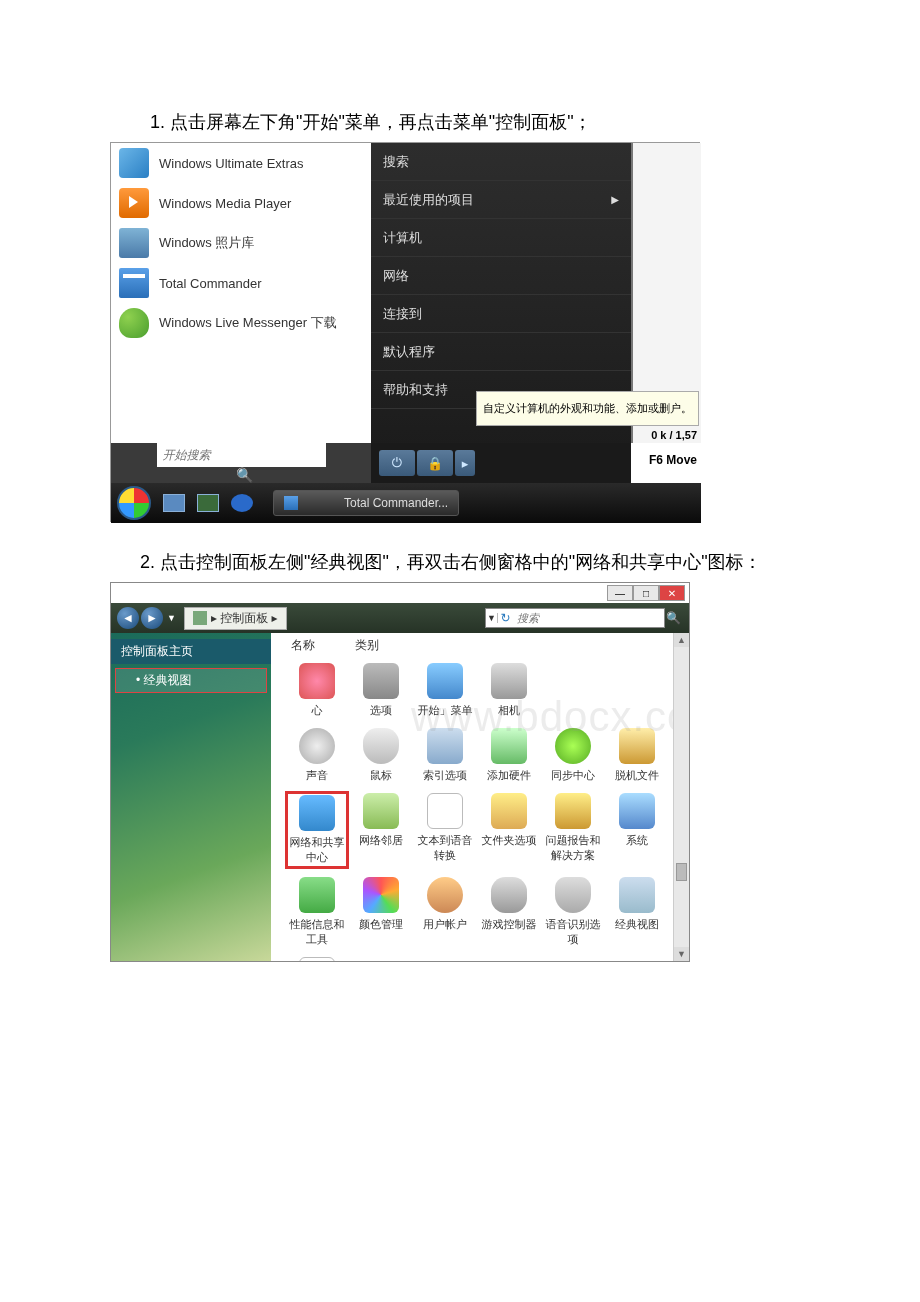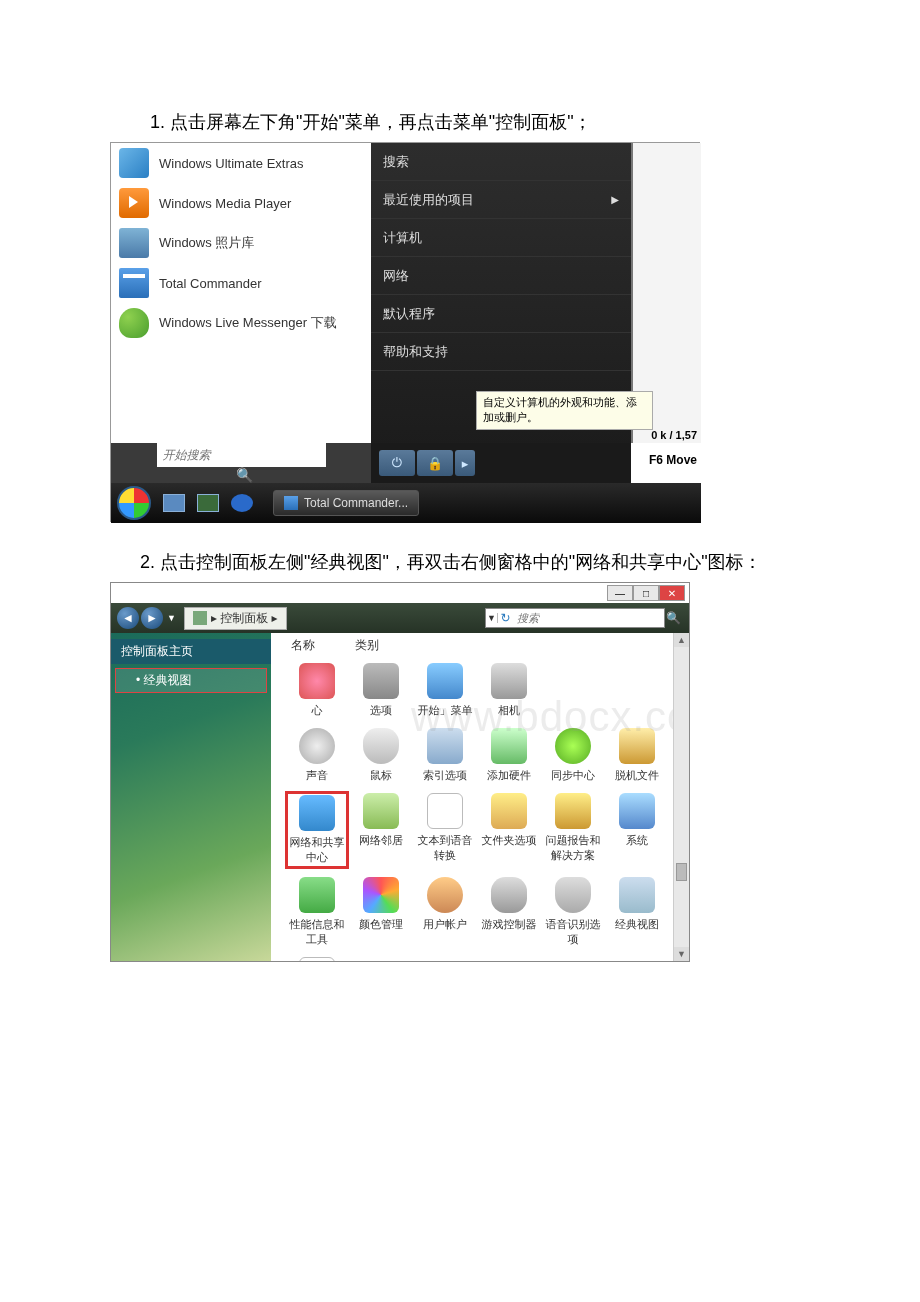--- a/index.html
+++ b/index.html
@@ -27,23 +27,23 @@
   .sm-right-item.highlight { background: linear-gradient(#6a6f75,#4e5257); border:1px solid #7a8088;}
   .sm-right-item .tri { position:absolute; right:12px; font-size:10px;}
   .sm-search-row { position:absolute; left:0; top:300px; width:260px; height:40px; background:#3a3a3a; display:flex; align-items:center; padding:0 8px;flex-direction:column;}
   .sm-search { flex:1; height:24px; background:#fff; border:none; font-size:12px; padding:0 6px; font-style:italic; color:#888;}
   .sm-search-ico { margin-left:6px; width:16px; height:16px; color:#888; font-size:14px;}
   .sm-power { position:absolute; left:260px; top:300px; width:260px; height:40px; background:#1a1a1a; display:flex; align-items:center; padding-left:8px; gap:2px;}
   .sm-pbtn { width:36px; height:26px; background: linear-gradient(#5a7a9a,#3a5a7a); border-radius:3px; display:flex; align-items:center; justify-content:center; color:#cfe8ff; font-size:13px;}
   .sm-taskbar { position:absolute; left:0; top:340px; width:590px; height:40px; background: linear-gradient(#2a2a2a,#0a0a0a); display:flex; align-items:center;}
   .sm-orb { width:34px; height:34px; margin-left:6px; border-radius:50%; background: conic-gradient(#e33 0 90deg,#3c3 90deg 180deg,#39f 180deg 270deg,#fd3 270deg 360deg); border:2px solid #2a5a8a;}
   .sm-tb-ico { width:22px; height:18px; margin-left:12px; background:#5a8ac0; border:1px solid #8ab0d8;}
-  .sm-tb-btn { margin-left:20px; height:26px; padding:0 10px; background: linear-gradient(#5a5a5a,#2a2a2a); color:#ddd; font-size:12px; display:flex; align-items:center; border-radius:3px; border:1px solid #555;}
+  .sm-tb-btn { margin-left:20px; height:26px; padding:0 10px; background: linear-gradient(#5a5a5a,#2a2a2a); color:#ddd; font-size:12px; display:flex; align-items:center; border-radius:3px; border:1px solid #555;gap:40px;}
   .sm-tb-btn .mini{ width:14px;height:14px;background:linear-gradient(#5aa0e8,#2a6fb8);margin-right:6px;}
-  .tooltip { position:absolute; left:365px; top:248px; width:177px; font-size:11px; background:#fdfde8; border:1px solid #aaa; padding:3px 6px; line-height:1.4; z-index:3;}
+  .tooltip { position:absolute; left:365px; top:248px; width:223px; font-size:11px; background:#fdfde8; border:1px solid #aaa; padding:9px 6px; line-height:1.4; z-index:3;}
   .right-strip { position:absolute; left:520px; top:0; width:70px; height:300px; background:#f4f4f4; border-left:2px solid #777;}
   .right-strip .stat { position:absolute; bottom:2px; right:4px; font-size:11px; font-weight:bold;}
   .right-cap { position:absolute; left:520px; top:300px; width:70px; height:40px; background:#fff;}
 
   
   .shot2 { width: 580px; height: 380px; position:relative; border:1px solid #888; overflow:hidden; }
   .cp-winbtns { position:absolute; right:4px; top:2px; display:flex; gap:0;}
   .cp-wbtn { width:26px; height:16px; font-size:10px; display:flex; align-items:center; justify-content:center; border:1px solid #999;}
   .cp-wbtn.min{background:#e8e8e8;} .cp-wbtn.max{background:#e8e8e8;} .cp-wbtn.cls{background:#d44;color:#fff;}
   .cp-nav { position:absolute; left:0; top:20px; width:100%; height:30px; background: linear-gradient(#3a4a3a,#263326); display:flex; align-items:center; padding:0 6px; font-size:12px; color:#fff;}
@@ -138,20 +138,23 @@
           <span>最近使用的项目</span>
           <span class="tri">▶</span>
         </div>
       <div class="sm-right-item">
           <span>计算机</span>
         </div>
       <div class="sm-right-item">
           <span>网络</span>
         </div>
       <div class="sm-right-item">
+          <span>连接到</span>
+        </div>
+      <div class="sm-right-item">
           <span>默认程序</span>
         </div>
       <div class="sm-right-item">
           <span>帮助和支持</span>
         </div>
     </div>
     <div class="sm-search-row">
       <input class="sm-search" placeholder="开始搜索" style="">
       <span class="sm-search-ico">🔍</span>
     </div>

